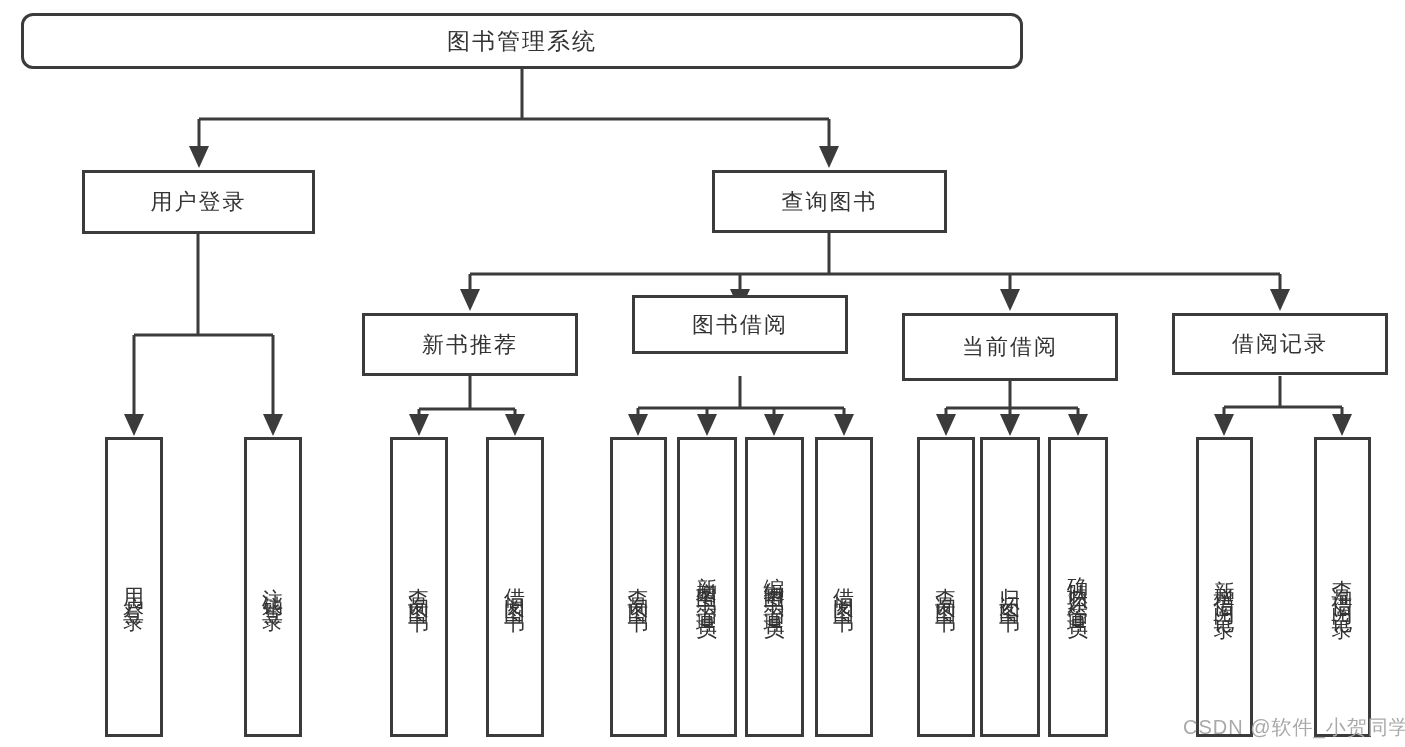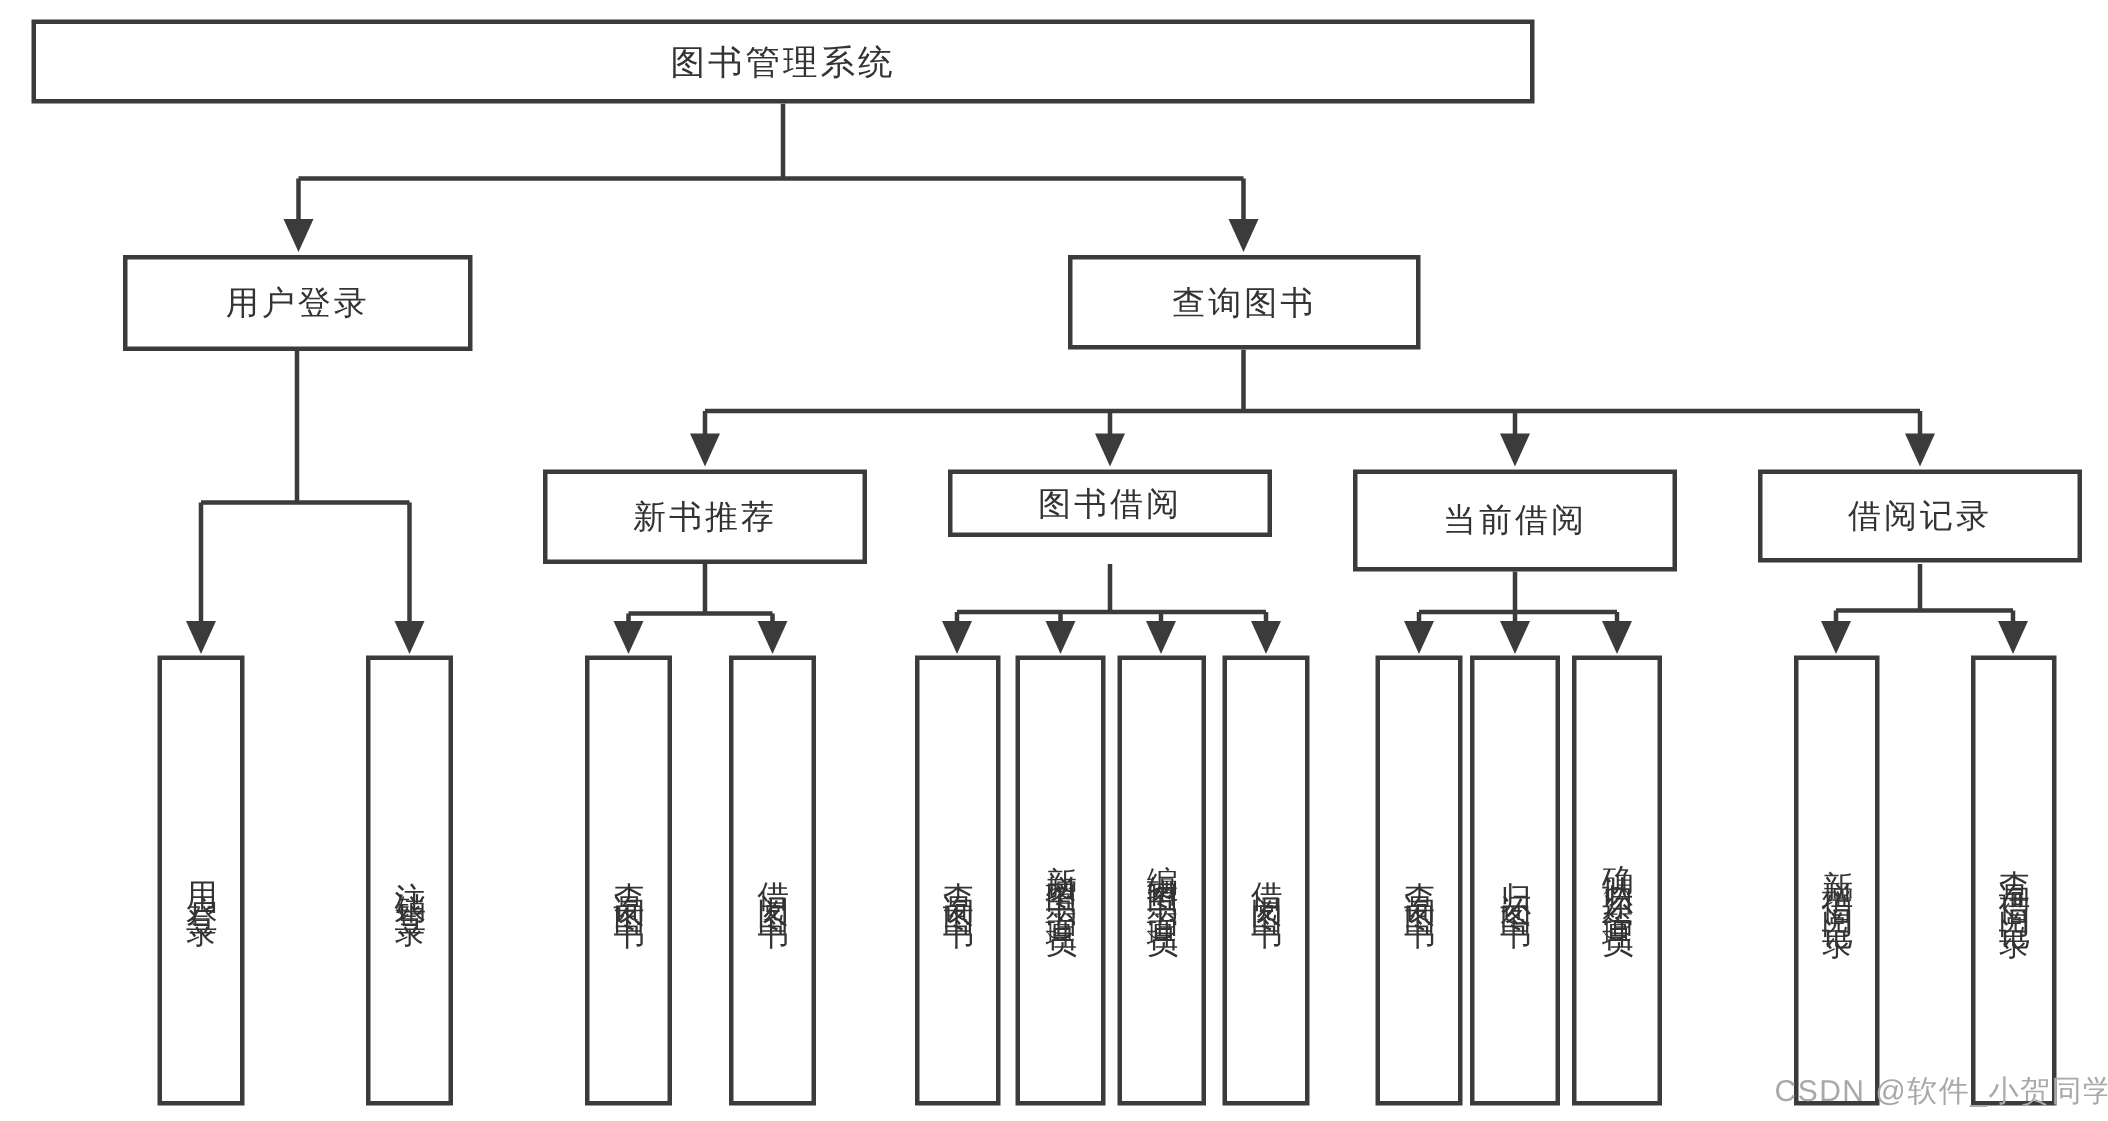--- a/index.html
+++ b/index.html
@@ -16,21 +16,21 @@
     box-sizing:border-box;
     border:3px solid #3b3b3b;
     background:#ffffff;
     display:flex;
     align-items:center;
     justify-content:center;
     color:#333333;
     z-index:2;
   }
   .h{font-size:22px;letter-spacing:2px;white-space:nowrap;}
-  .root-box{font-size:23px;}
+  .root-box{font-size:23px;border-radius:12px;}
   .v{
     writing-mode:vertical-rl;
     text-orientation:mixed;
     font-size:21px;
     line-height:1;
     letter-spacing:8px;
   }
   .v.long{letter-spacing:6px;}
   #watermark{
     position:absolute;
@@ -79,21 +79,21 @@
       <polygon points="1332,414 1352,414 1342,436"></polygon>
     </g>
   </svg>
 
   <div class="node h root-box" style="left:21px;top:13px;width:1002px;height:56px;">图书管理系统</div>
 
   <div class="node h" style="left:82px;top:170px;width:233px;height:64px;">用户登录</div>
   <div class="node h" style="left:712px;top:170px;width:235px;height:63px;">查询图书</div>
 
   <div class="node h" style="left:362px;top:313px;width:216px;height:63px;">新书推荐</div>
-  <div class="node h" style="left:632px;top:313px;width:216px;height:45px;">图书借阅</div>
+  <div class="node h" style="left:632px;top:295px;width:216px;height:59px;">图书借阅</div>
   <div class="node h" style="left:902px;top:313px;width:216px;height:68px;text-align:right;">当前借阅</div>
   <div class="node h" style="left:1172px;top:313px;width:216px;height:62px;">借阅记录</div>
 
   <div class="node v" style="left:105px;top:437px;width:58px;height:300px;">用户登录</div>
   <div class="node v" style="left:244px;top:437px;width:58px;height:300px;">注销登录</div>
 
   <div class="node v" style="left:390px;top:437px;width:58px;height:300px;">查询图书</div>
   <div class="node v" style="left:486px;top:437px;width:58px;height:300px;">借阅图书</div>
 
   <div class="node v" style="left:610px;top:437px;width:57px;height:300px;">查询图书</div>

